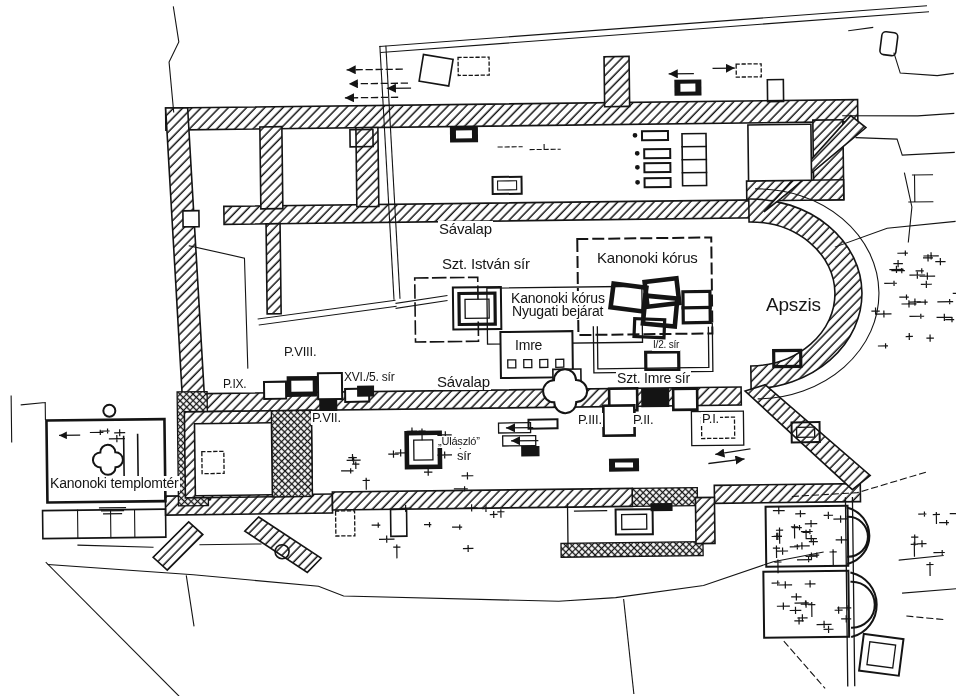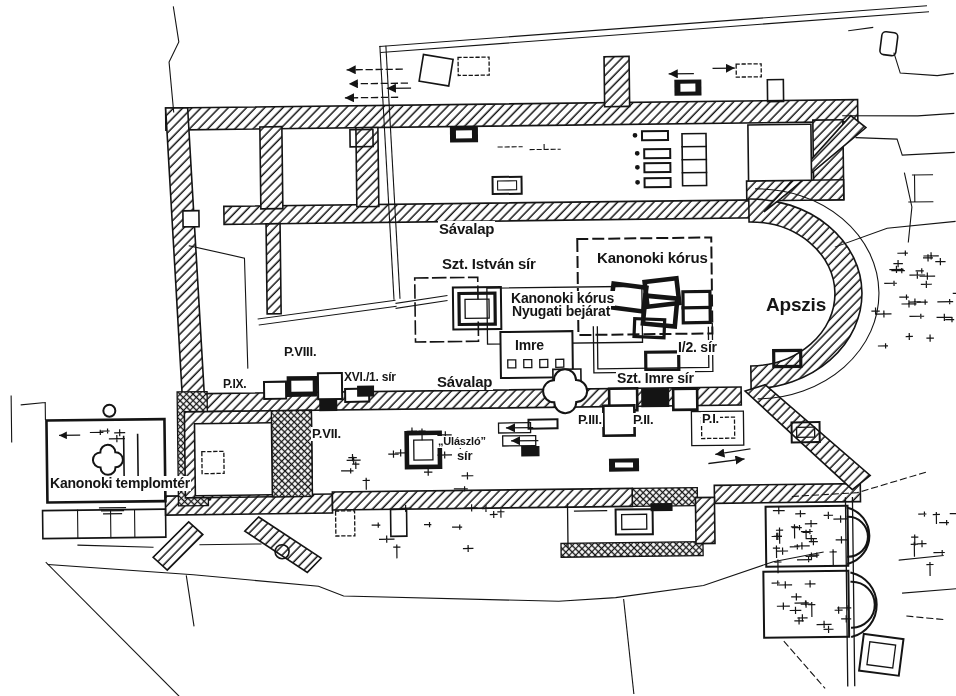--- a/index.html
+++ b/index.html
@@ -1,20 +1,20 @@
 <!DOCTYPE html>
 <html><head>
 <meta charset="utf-8">
 <style>
   html,body{margin:0;padding:0;background:#e8e8e8;}
   .stage{position:relative;width:956px;height:696px;background:#fff;overflow:hidden;
          font-family:"Liberation Sans",sans-serif;}
   .stage svg{position:absolute;left:0;top:0;}
   .labels{position:absolute;left:0;top:0;width:100%;height:100%;}
-  .lbl{position:absolute;font-weight:bold;color:#151515;background:#fff;
+  .lbl{position:absolute;font-weight:normal;color:#151515;background:#fff;
        line-height:1.05;padding:0 1px;white-space:nowrap;letter-spacing:-0.2px;}
   
   .wall{fill:url(#hatch);stroke:#141414;stroke-width:1.6;}
   .xwall{fill:url(#xhatch);stroke:#141414;stroke-width:1.3;}
   .thin{fill:none;stroke:#141414;}
   .wfill{fill:#fff;}
   .bfill{fill:#141414;}
   .t1{stroke-width:1.1;} .t12{stroke-width:1.3;} .t15{stroke-width:1.6;}
   .t2{stroke-width:2;} .t25{stroke-width:2.6;} .t3{stroke-width:3.2;}
   .t45{stroke-width:4.6;}
@@ -371,27 +371,27 @@
 </svg>
 
 <div class="labels">
   <div class="lbl" style="left:438px;top:221px;font-size:15px">Sávalap</div>
   <div class="lbl" style="left:441px;top:256px;font-size:15px">Szt. István sír</div>
   <div class="lbl" style="left:596px;top:250px;font-size:15px">Kanonoki kórus</div>
   <div class="lbl" style="left:510px;top:291px;font-size:14px">Kanonoki kórus</div>
   <div class="lbl" style="left:511px;top:304px;font-size:14px">Nyugati bejárat</div>
   <div class="lbl" style="left:765px;top:295px;font-size:19px">Apszis</div>
   <div class="lbl" style="left:514px;top:338px;font-size:14px">Imre</div>
-  <div class="lbl" style="left:677px;top:340px;font-size:14px">I/2. sír</div>
+  <div class="lbl" style="left:652px;top:340px;font-size:10px">I/2. sír</div>
   <div class="lbl" style="left:436px;top:374px;font-size:15px">Sávalap</div>
   <div class="lbl" style="left:616px;top:371px;font-size:14px">Szt. Imre sír</div>
   <div class="lbl" style="left:222px;top:378px;font-size:12px">P.IX.</div>
   <div class="lbl" style="left:283px;top:345px;font-size:13px">P.VIII.</div>
-  <div class="lbl" style="left:343px;top:371px;font-size:12px">XVI./1. sír</div>
-  <div class="lbl" style="left:311px;top:427px;font-size:13px">P.VII.</div>
+  <div class="lbl" style="left:343px;top:371px;font-size:12px">XVI./5. sír</div>
+  <div class="lbl" style="left:311px;top:411px;font-size:13px">P.VII.</div>
   <div class="lbl" style="left:437px;top:436px;font-size:11px">„Ulászló”</div>
   <div class="lbl" style="left:456px;top:449px;font-size:13px">sír</div>
   <div class="lbl" style="left:577px;top:413px;font-size:13px">P.III.</div>
   <div class="lbl" style="left:632px;top:413px;font-size:13px">P.II.</div>
   <div class="lbl" style="left:701px;top:412px;font-size:13px">P.I.</div>
   <div class="lbl" style="left:49px;top:476px;font-size:14px">Kanonoki templomtér</div>
 </div>
 
 </div>
 

